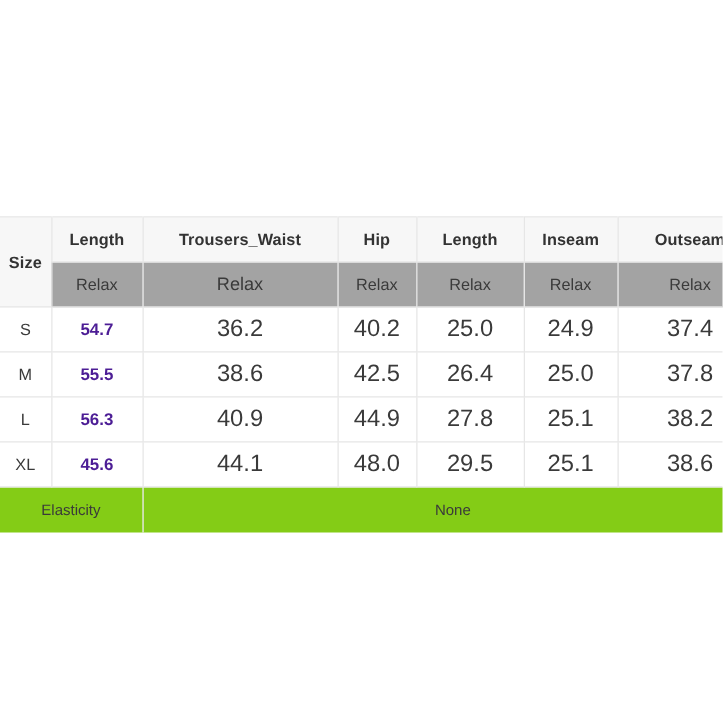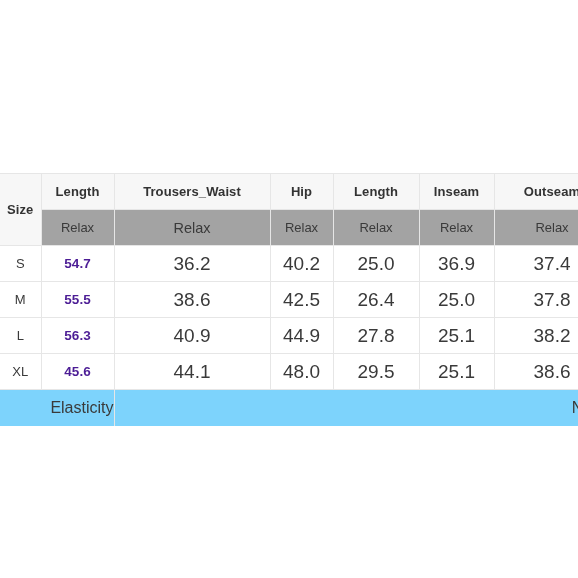--- a/index.html
+++ b/index.html
@@ -83,26 +83,25 @@
     font-size: 13px;
   }
   tr.data-row td.col-length {
     font-weight: bold;
     font-size: 13.5px;
     color: #4c1d95;
   }
 
   
   tr.elasticity-row td {
-    font-size: 16px;
+    font-size: 12px;
     color: #3a3a3a;
     border-bottom: none;
-    background: #7dd3fc;
+    background: #84cc16;
     height: 36px;
-    text-align: right;
   }
   tr.elasticity-row td.elasticity-label {
     border-right: 1px solid #e6e6e6;
   }
   tr.elasticity-row td.elasticity-value {
     border-right: none;
   }
 </style>
 </head>
 <body>
@@ -137,21 +136,21 @@
         <td>Relax</td>
       </tr>
     </thead>
     <tbody>
       <tr class="data-row">
         <td class="col-size">S</td>
         <td class="col-length">54.7</td>
         <td class="col-waist">36.2</td>
         <td class="col-hip">40.2</td>
         <td class="col-bottoms">25.0</td>
-        <td class="col-inseam">36.9</td>
+        <td class="col-inseam">24.9</td>
         <td class="col-outseam">37.4</td>
       </tr>
       <tr class="data-row">
         <td class="col-size">M</td>
         <td class="col-length">55.5</td>
         <td class="col-waist">38.6</td>
         <td class="col-hip">42.5</td>
         <td class="col-bottoms">26.4</td>
         <td class="col-inseam">25.0</td>
         <td class="col-outseam">37.8</td>

